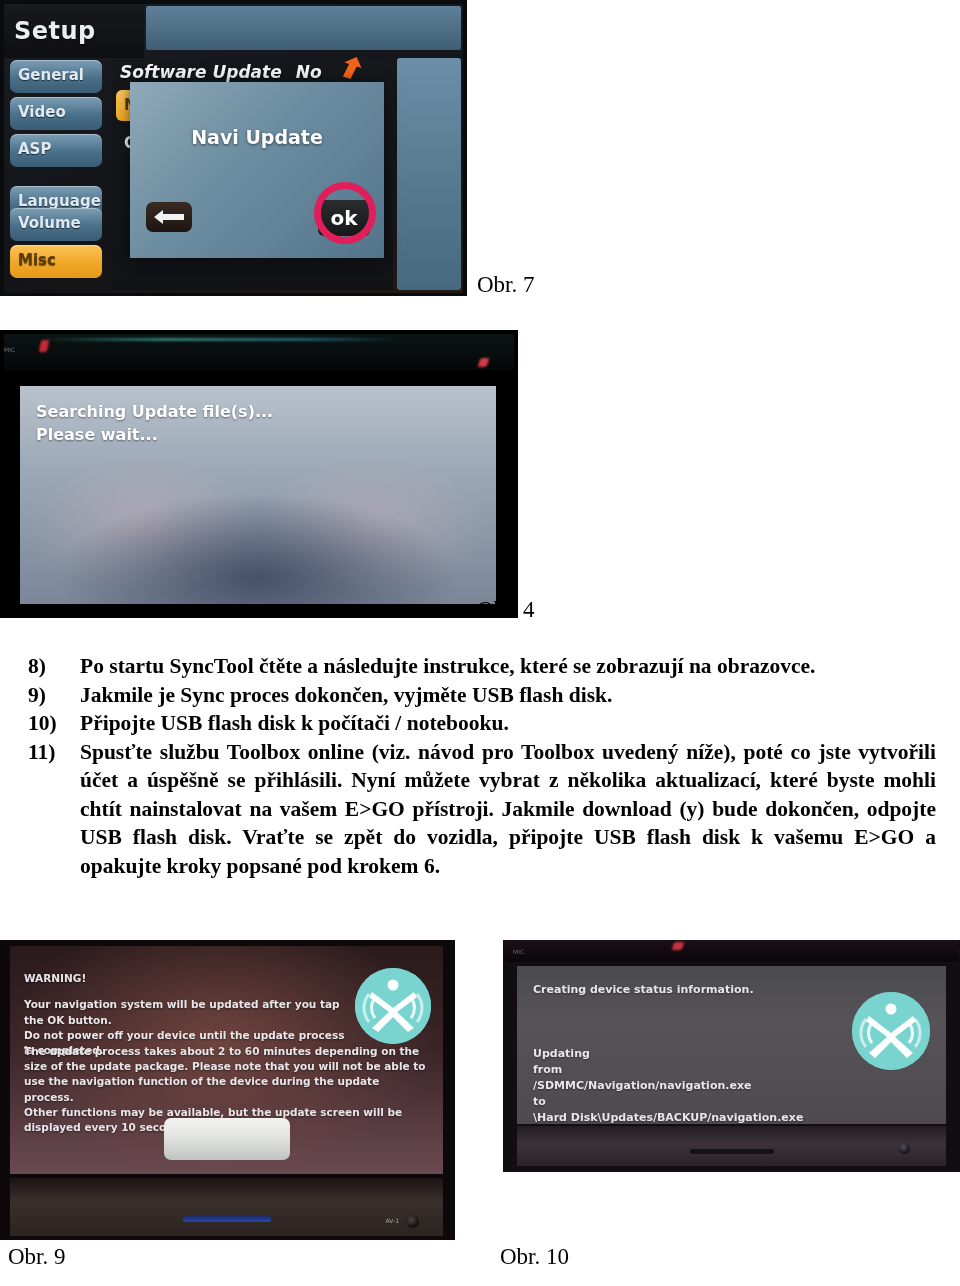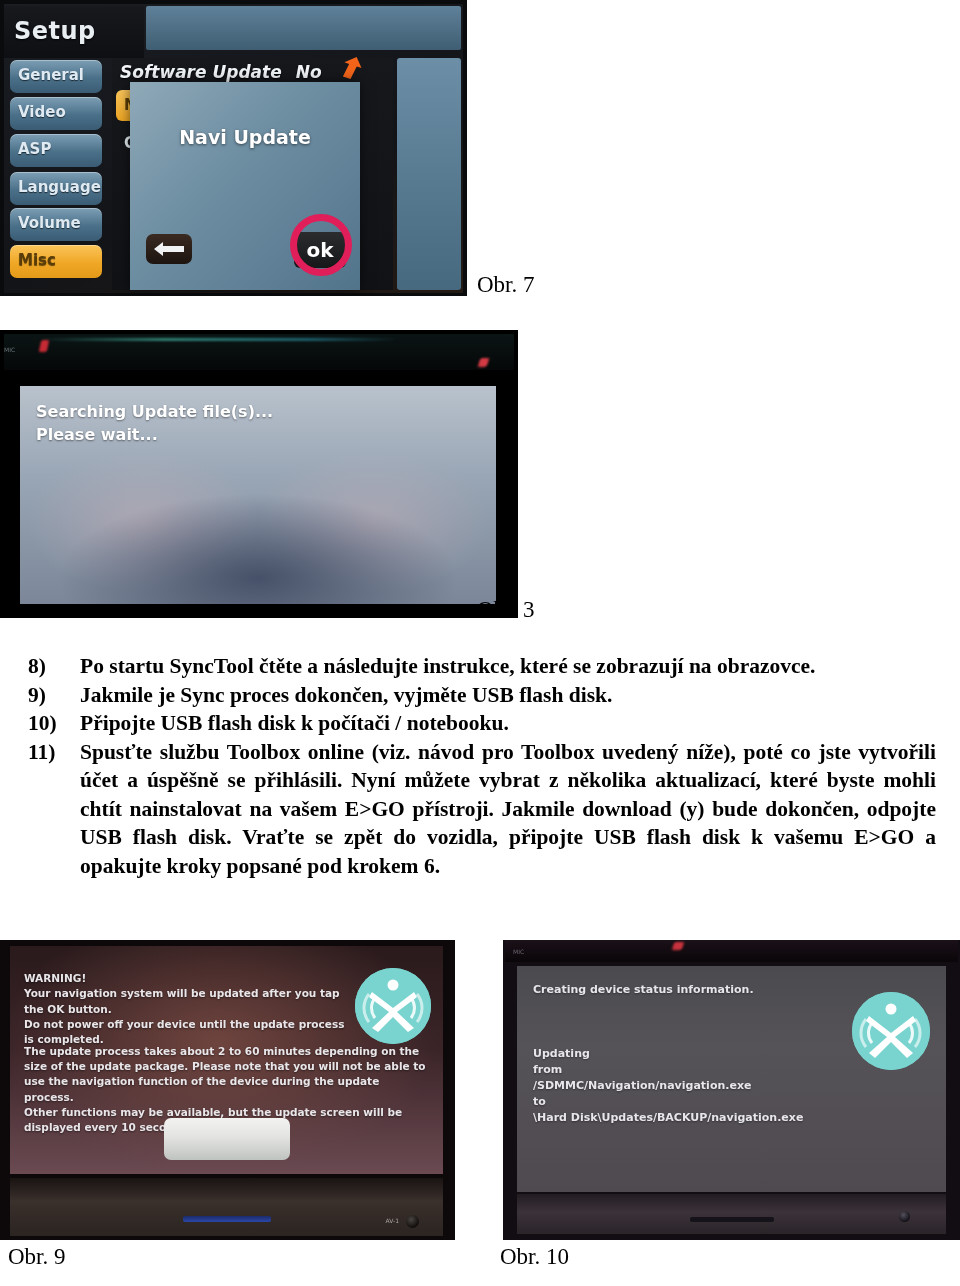--- a/index.html
+++ b/index.html
@@ -104,23 +104,24 @@
   }
   #fig7 .rightpane {
     position: absolute; right: 6px; top: 58px; width: 64px; bottom: 6px;
     background: linear-gradient(180deg,#6c8ea6 0%, #47697f 100%);
     border-radius: 3px;
   }
   #fig7 .navarrow {
     position: absolute; left: 332px; top: 52px; width: 34px; height: 34px;
   }
   #fig7 .dialog {
-    position: absolute; left: 130px; top: 82px; width: 230px; height: 208px;
+    position: absolute; left: 130px; top: 82px; width: 230px; height: 176px;
     background: linear-gradient(135deg,#8fa9b8 0%, #6f8fa3 40%, #52748b 100%);
     box-shadow: 0 0 12px rgba(0,0,0,.55);
+    padding-left: 24px;
   }
   #fig7 .dialog .dtitle {
     position: absolute; left: 0; right: 0; top: 44px;
     text-align: center;
     font-family: "DejaVu Sans", sans-serif;
     font-weight: bold; font-size: 19px; color: #ffffff;
     text-shadow: 0 1px 3px rgba(0,0,0,.55);
   }
   #fig7 .dialog .backbtn {
     position: absolute; left: 16px; bottom: 26px; width: 46px; height: 30px;
@@ -202,21 +203,21 @@
   }
   #fig9 .wtext {
     position: absolute; left: 14px; top: 10px; right: 96px;
     font-family: "DejaVu Sans", sans-serif;
     font-size: 10.5px; line-height: 15.2px;
     font-weight: bold;
     color: #e9e6ea;
     text-shadow: 0 1px 2px rgba(0,0,0,.5);
     white-space: pre-line;
   }
-  #fig9 .wtext .hdr { display:block; }
+  #fig9 .wtext .hdr { display:block; margin-bottom: 11px; }
   #fig9 .wide { right: 12px; }
   #fig9 .okpanel {
     position: absolute; left: 50%; transform: translateX(-50%);
     bottom: 14px; width: 126px; height: 42px;
     border-radius: 7px;
     background: linear-gradient(180deg,#f2f2f0 0%, #e3e4e2 45%, #bfc3bf 100%);
   }
   #fig9 .frontpanel {
     position: absolute; left: 10px; right: 12px; top: 238px; bottom: 4px;
     background: linear-gradient(180deg,#191312 0%, #3a302c 40%, #2b2421 100%);
@@ -232,21 +233,21 @@
     font-family: "DejaVu Sans", sans-serif; font-size: 6px; color: #a9a49d;
   }
   #fig9 .avjack {
     position: absolute; right: 24px; bottom: 8px; width: 13px; height: 13px;
     border-radius: 50%;
     background: radial-gradient(circle at 40% 35%, #4a4542, #100d0c 70%);
   }
 
   
   #fig10 {
-    left: 503px; top: 940px; width: 457px; height: 300px;
+    left: 503px; top: 940px; width: 457px; height: 232px;
     background: #120d12;
   }
   #fig10 .devtop {
     position: absolute; left: 2px; top: 0; right: 2px; height: 22px;
     background: linear-gradient(180deg,#1b1118 0%, #0a0609 100%);
   }
   #fig10 .led-r {
     position: absolute; left: 170px; top: 2px; width: 10px; height: 8px;
     background: #c8323c; border-radius: 2px; transform: skewX(-18deg);
     filter: blur(1px);
@@ -339,21 +340,21 @@
   <div class="sidebar">
     <div class="side-item" style="top:2px">
         <span class="lbl">General</span>
       </div>
     <div class="side-item" style="top:39px">
         <span class="lbl">Video</span>
       </div>
     <div class="side-item" style="top:76px">
         <span class="lbl">ASP</span>
       </div>
-    <div class="side-item" style="top:114px">
+    <div class="side-item" style="top:128px">
         <span class="lbl">Language</span>
       </div>
     <div class="side-item" style="top:150px">
         <span class="lbl">Volume</span>
       </div>
     <div class="side-item sel" style="top:187px">
         <span class="lbl">Misc</span>
       </div>
   </div>
 
@@ -390,21 +391,21 @@
   <div class="devtop"></div>
   <div class="greenline"></div>
   <div class="led-l"></div>
   <div class="led-r"></div>
   <div class="micdot">MIC</div>
   <div class="screen">
     <div class="msg">Searching Update file(s)...
 Please wait...</div>
   </div>
 </div>
-<div class="caption" id="cap8">Obr. 3</div>
+<div class="caption" id="cap8">Obr. 4</div>
 
 <div id="steps">
   <p class="step">
     <span class="num">8)</span>
     <span class="body">Po startu SyncTool čtěte a následujte instrukce, které se zobrazují  na obrazovce.</span>
   </p>
   <p class="step">
     <span class="num">9)</span>
     <span class="body">Jakmile je Sync proces dokončen, vyjměte USB flash disk.</span>
   </p>

